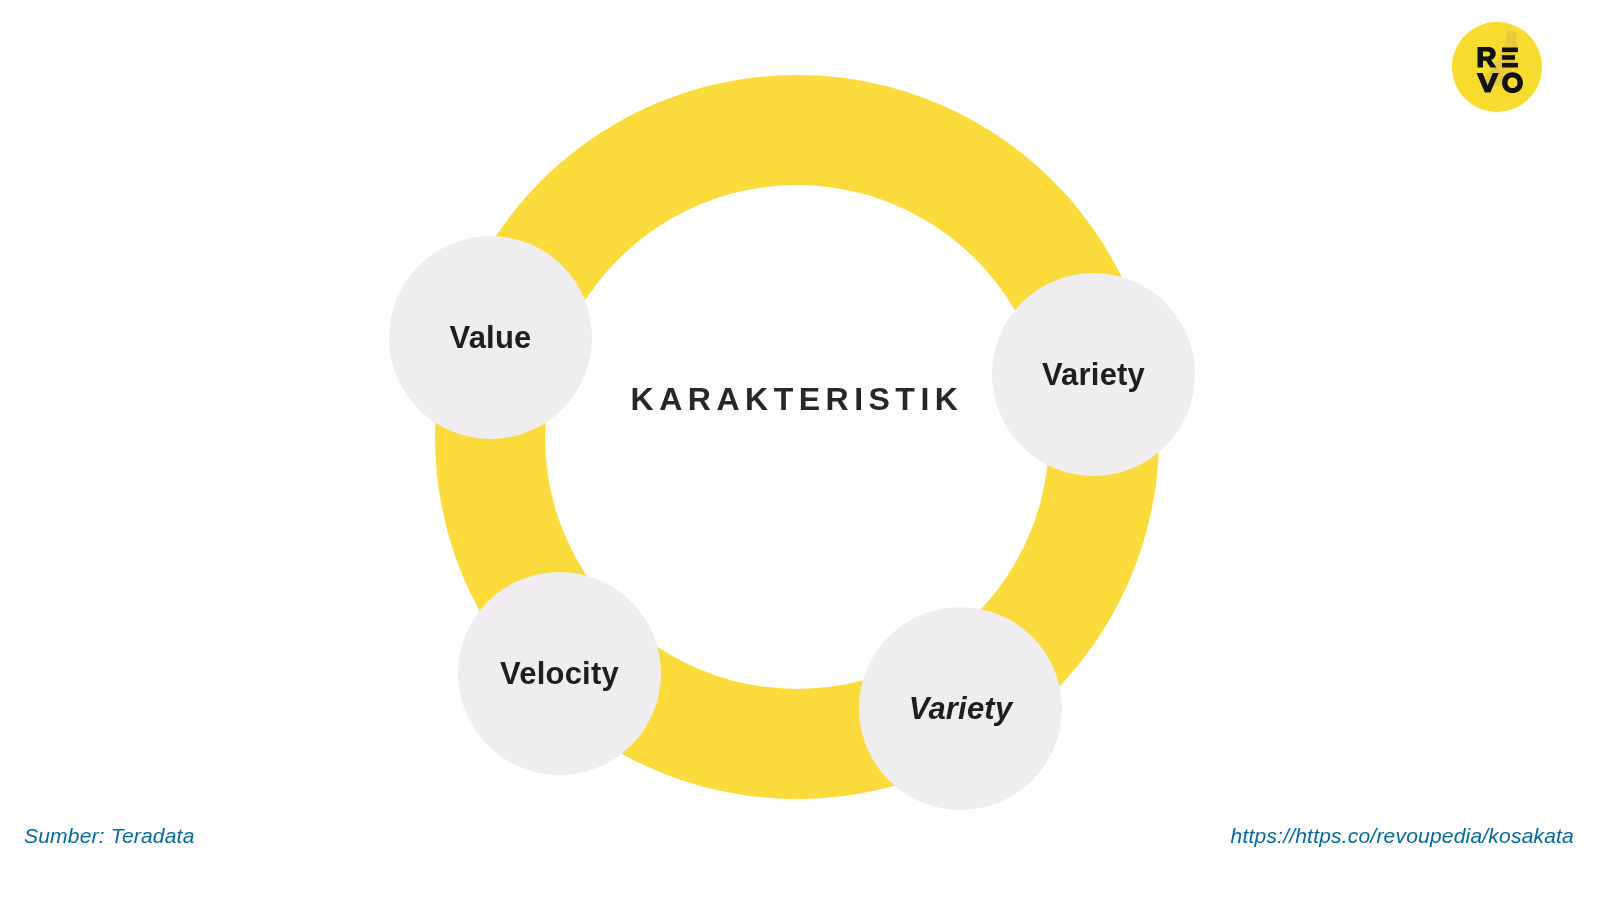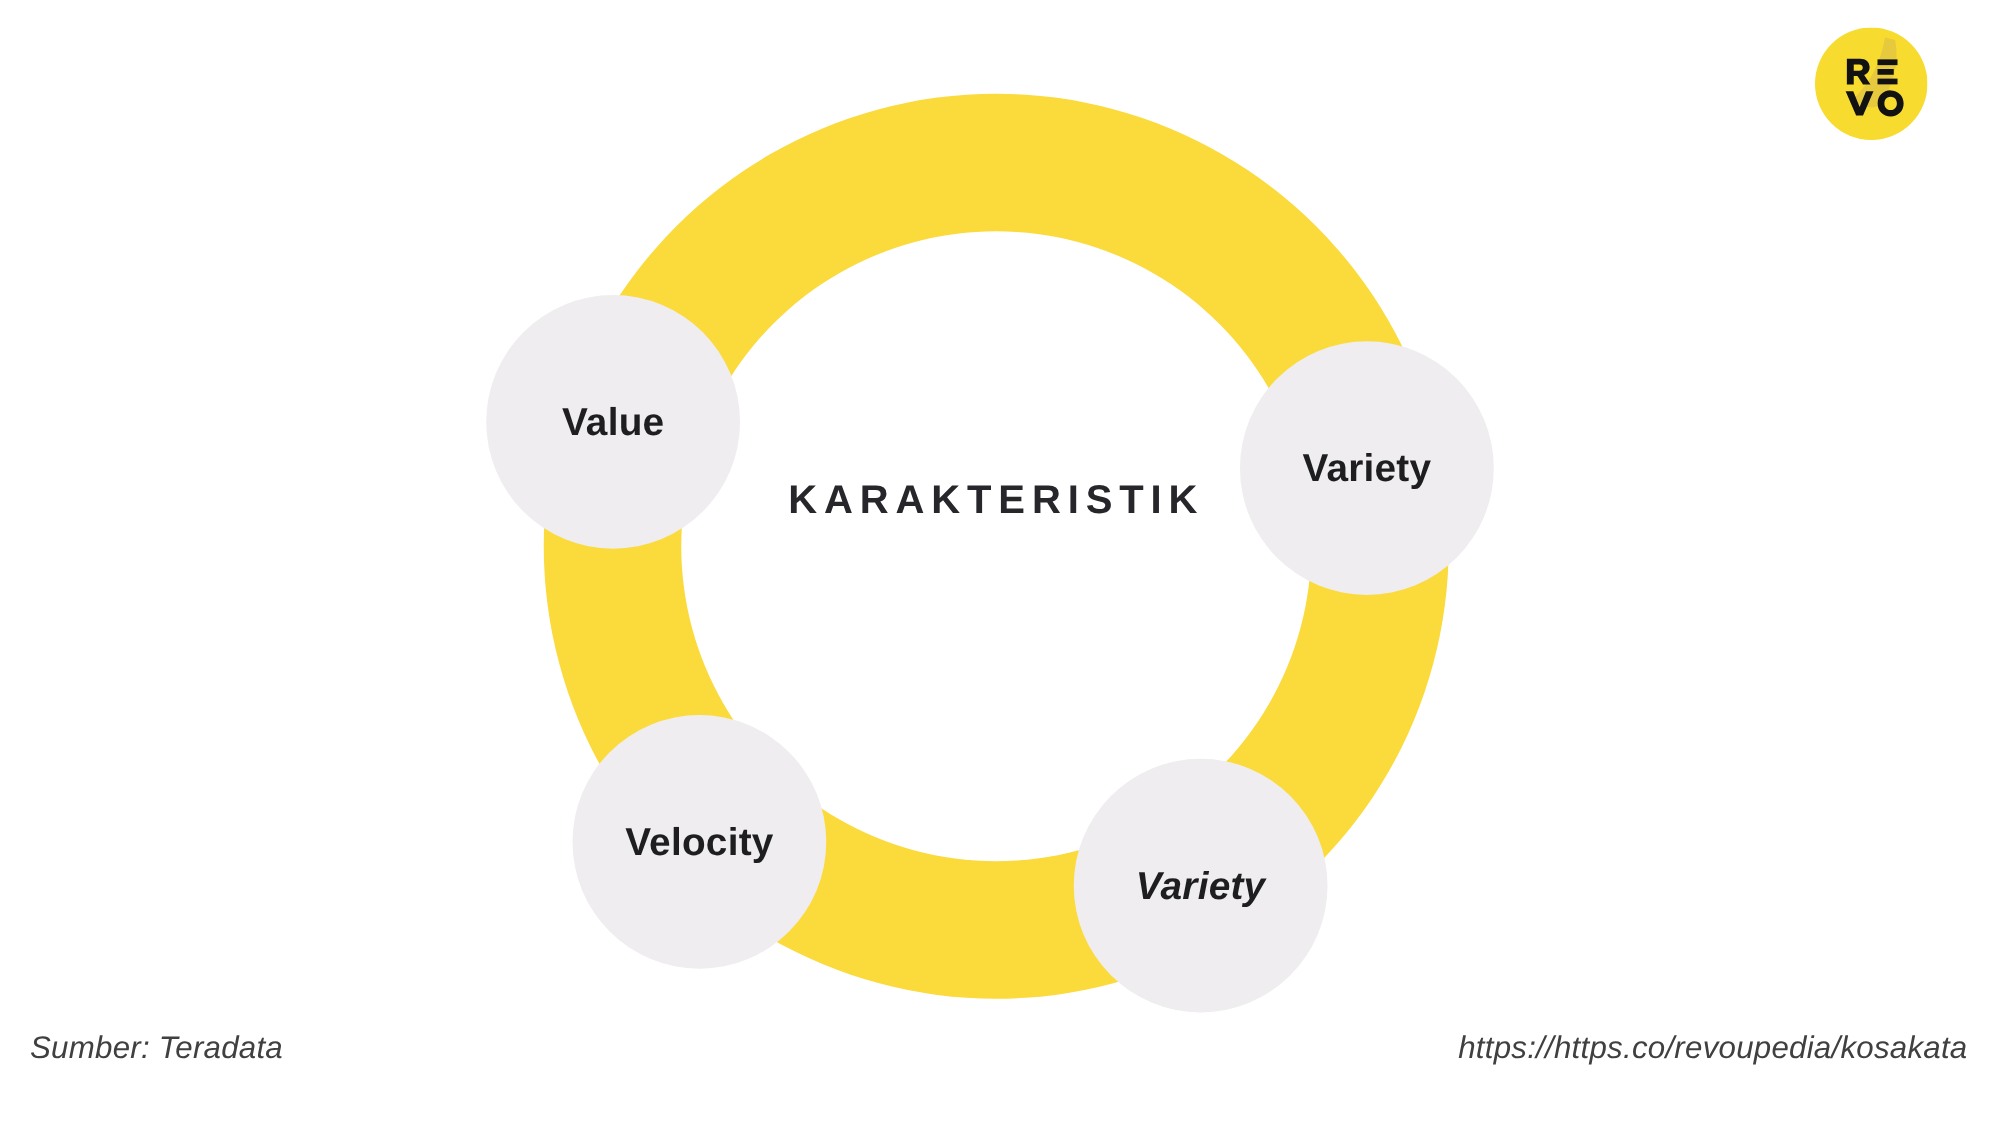--- a/index.html
+++ b/index.html
@@ -75,23 +75,23 @@
     font-weight: 700;
     letter-spacing: 5.5px;
     line-height: 1.33;
     color: #27262A;
   }
   .center-title .line { display: block; }
 
   
   .caption {
     position: absolute;
-    font-size: 25px;
+    font-size: 21px;
     font-style: italic;
-    color: #404040;
+    color: #0369a1;
     letter-spacing: 0.2px;
     white-space: nowrap;
   }
   .caption-source { left: 24px;  top: 824px; }
   .caption-url    { right: 26px; top: 824px; }
 
   
   .logo {
     position: absolute;
     left: 1452px;

